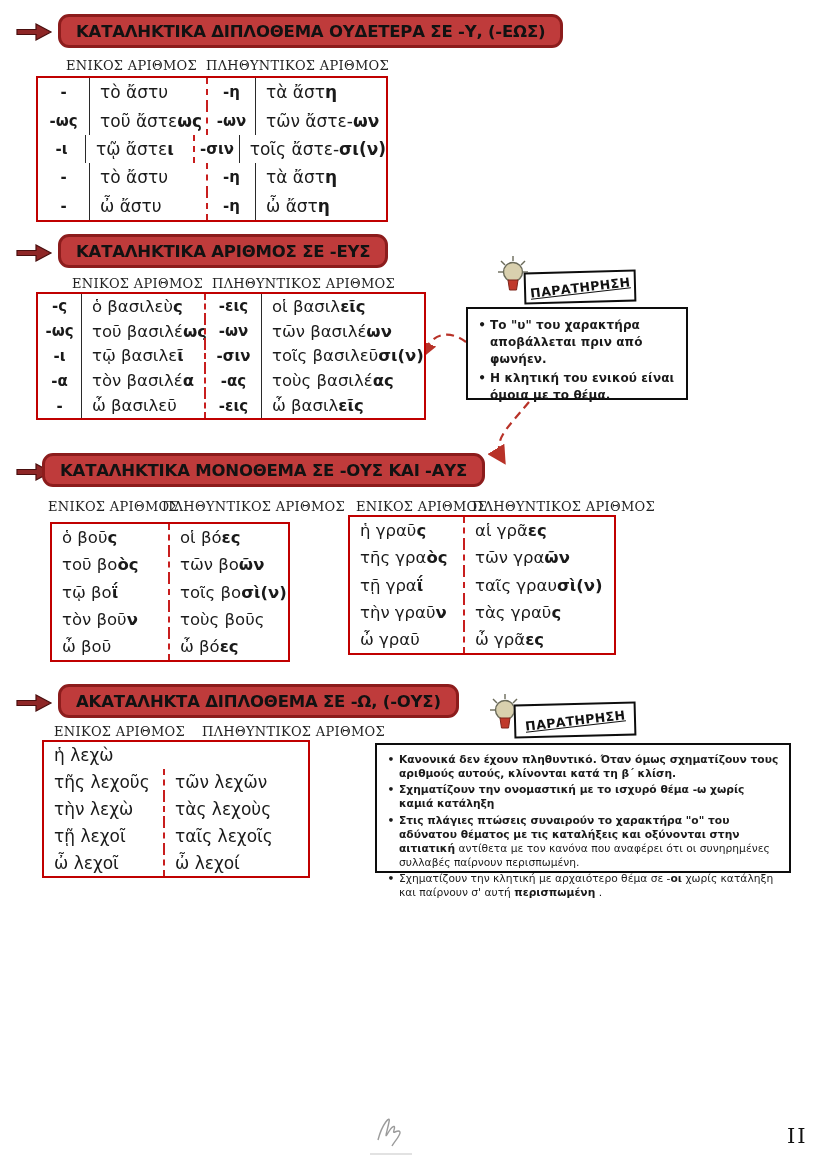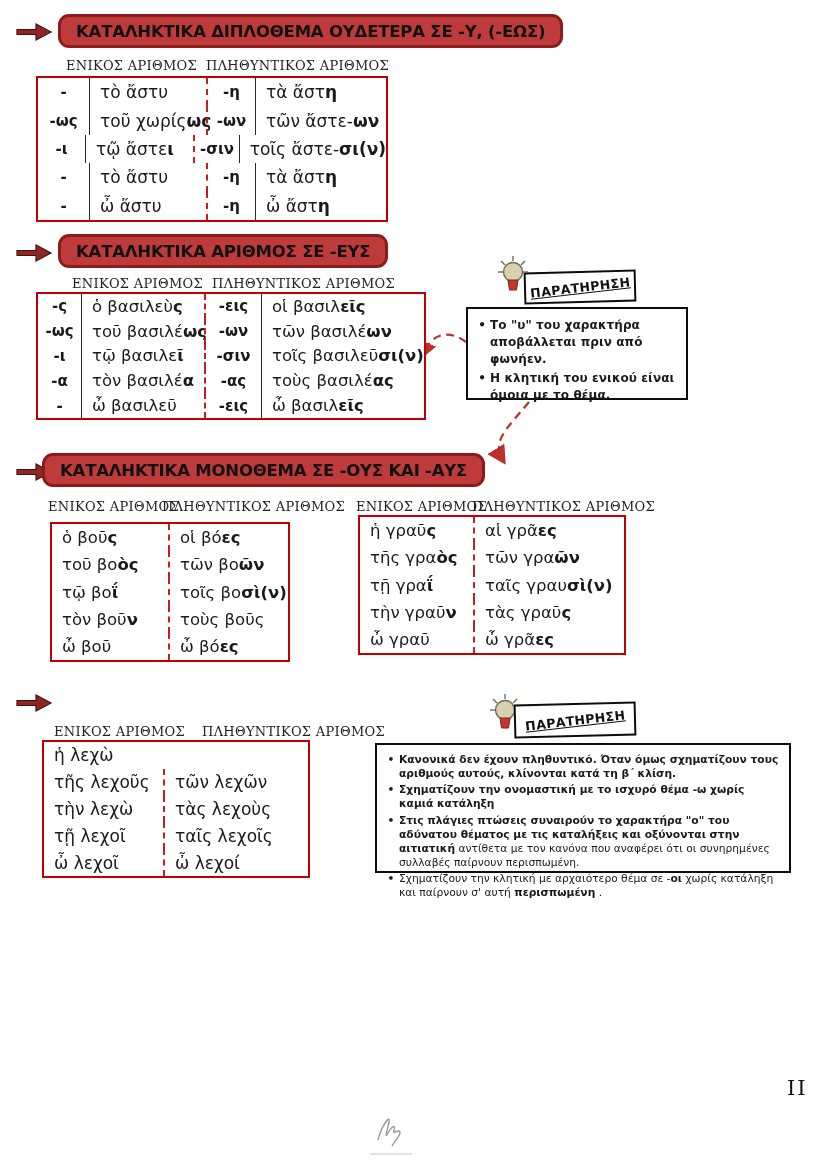--- a/index.html
+++ b/index.html
@@ -100,21 +100,21 @@
         </div>
         <div class="cell c-end plend sep-dash sep-black">-η</div>
         <div class="cell c-word plword">
           <span>τὰ ἄστ</span>
           <span class="bseg">η</span>
         </div>
       </div>
       <div class="trow">
         <div class="cell c-end sgend sep-black">-ως</div>
         <div class="cell c-word sgword">
-          <span>τοῦ χωρίς</span>
+          <span>τοῦ ἄστε</span>
           <span class="bseg">ως</span>
         </div>
         <div class="cell c-end plend sep-dash sep-black">-ων</div>
         <div class="cell c-word plword">
           <span>τῶν ἄστε-</span>
           <span class="bseg">ων</span>
         </div>
       </div>
       <div class="trow">
         <div class="cell c-end sgend sep-black">-ι</div>
@@ -300,21 +300,21 @@
           <span>ὦ βοῦ</span>
         </div>
         <div class="cell c-word plword sep-dash">
           <span>ὦ βό</span>
           <span class="bseg">ες</span>
         </div>
       </div>
     </div>
   <span class="colhead" style="left:356px;top:499px">ΕΝΙΚΟΣ ΑΡΙΘΜΟΣ</span>
   <span class="colhead" style="left:472px;top:499px">ΠΛΗΘΥΝΤΙΚΟΣ ΑΡΙΘΜΟΣ</span>
-  <div class="gtable t-graus" style="left:358px;top:515px;width:268px;height:140px">
+  <div class="gtable t-graus" style="left:348px;top:515px;width:268px;height:140px">
       <div class="trow">
         <div class="cell c-word sgword">
           <span>ἡ γραῦ</span>
           <span class="bseg">ς</span>
         </div>
         <div class="cell c-word plword sep-dash">
           <span>αἱ γρᾶ</span>
           <span class="bseg">ες</span>
         </div>
       </div>
@@ -355,20 +355,23 @@
         <div class="cell c-word plword sep-dash">
           <span>ὦ γρᾶ</span>
           <span class="bseg">ες</span>
         </div>
       </div>
     </div>
 
   <svg class="sec-arrow" style="left:15px;top:693px" viewBox="0 0 38 20">
     <path d="M2 7.5 h19 v-5.5 l15 8 -15 8 v-5.5 h-19 z" fill="#8e2626" stroke="#4a0f0f" stroke-width="1.2"></path>
   </svg>
+  <div class="banner" style="left:58px;top:684px">
+    <span>ΑΚΑΤΑΛΗΚΤΑ ΔΙΠΛΟΘΕΜΑ ΣΕ -Ω, (-ΟΥΣ)</span>
+  </div>
   <span class="colhead" style="left:54px;top:724px">ΕΝΙΚΟΣ ΑΡΙΘΜΟΣ</span>
   <span class="colhead" style="left:202px;top:724px">ΠΛΗΘΥΝΤΙΚΟΣ ΑΡΙΘΜΟΣ</span>
   <div class="gtable t-lecho" style="left:42px;top:740px;width:268px;height:138px">
       <div class="trow">
         <div class="cell c-word sgword">
           <span>ἡ λεχὼ</span>
         </div>
       </div>
       <div class="trow">
         <div class="cell c-word sgword">
@@ -434,15 +437,15 @@
       <div class="bullet">
         <span class="dot">•</span>
         <span class="btxt"><span>Σχηματίζουν την κλητική με αρχαιότερο θέμα σε -</span><span class="bseg">οι</span><span> χωρίς κατάληξη και παίρνουν σ' αυτή </span><span class="bseg">περισπωμένη</span><span> .</span></span>
       </div>
     </div>
 
   <svg class="abs" style="left:358px;top:1106px" width="66" height="52" viewBox="0 0 66 52">
     <path d="M20 34 C24 18 33 8 31 16 C29 26 26 34 30 27 C34 20 38 18 36 24 C34 30 40 22 42 26 C43 29 36 36 34 40" fill="none" stroke="#8a8a8a" stroke-width="1.4" opacity="0.85"></path>
     <line x1="12" y1="48" x2="54" y2="48" stroke="#d8d8d8" stroke-width="1.6"></line>
   </svg>
-  <span class="pagenum" style="left:787px;top:1076px">II</span>
+  <span class="pagenum" style="left:787px;top:1124px">II</span>
 
 </div>
 
 </body></html>

